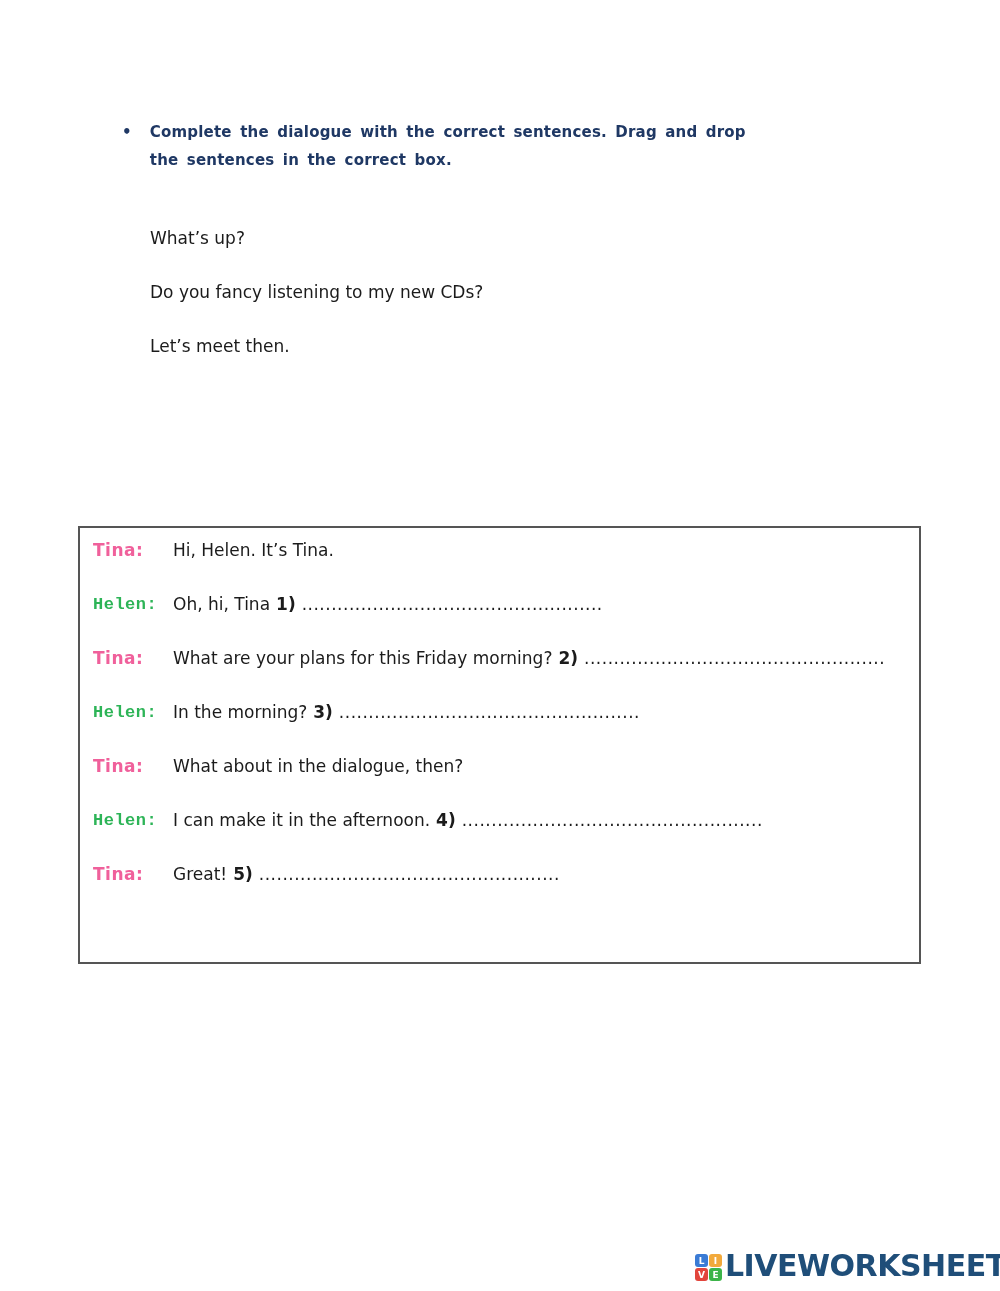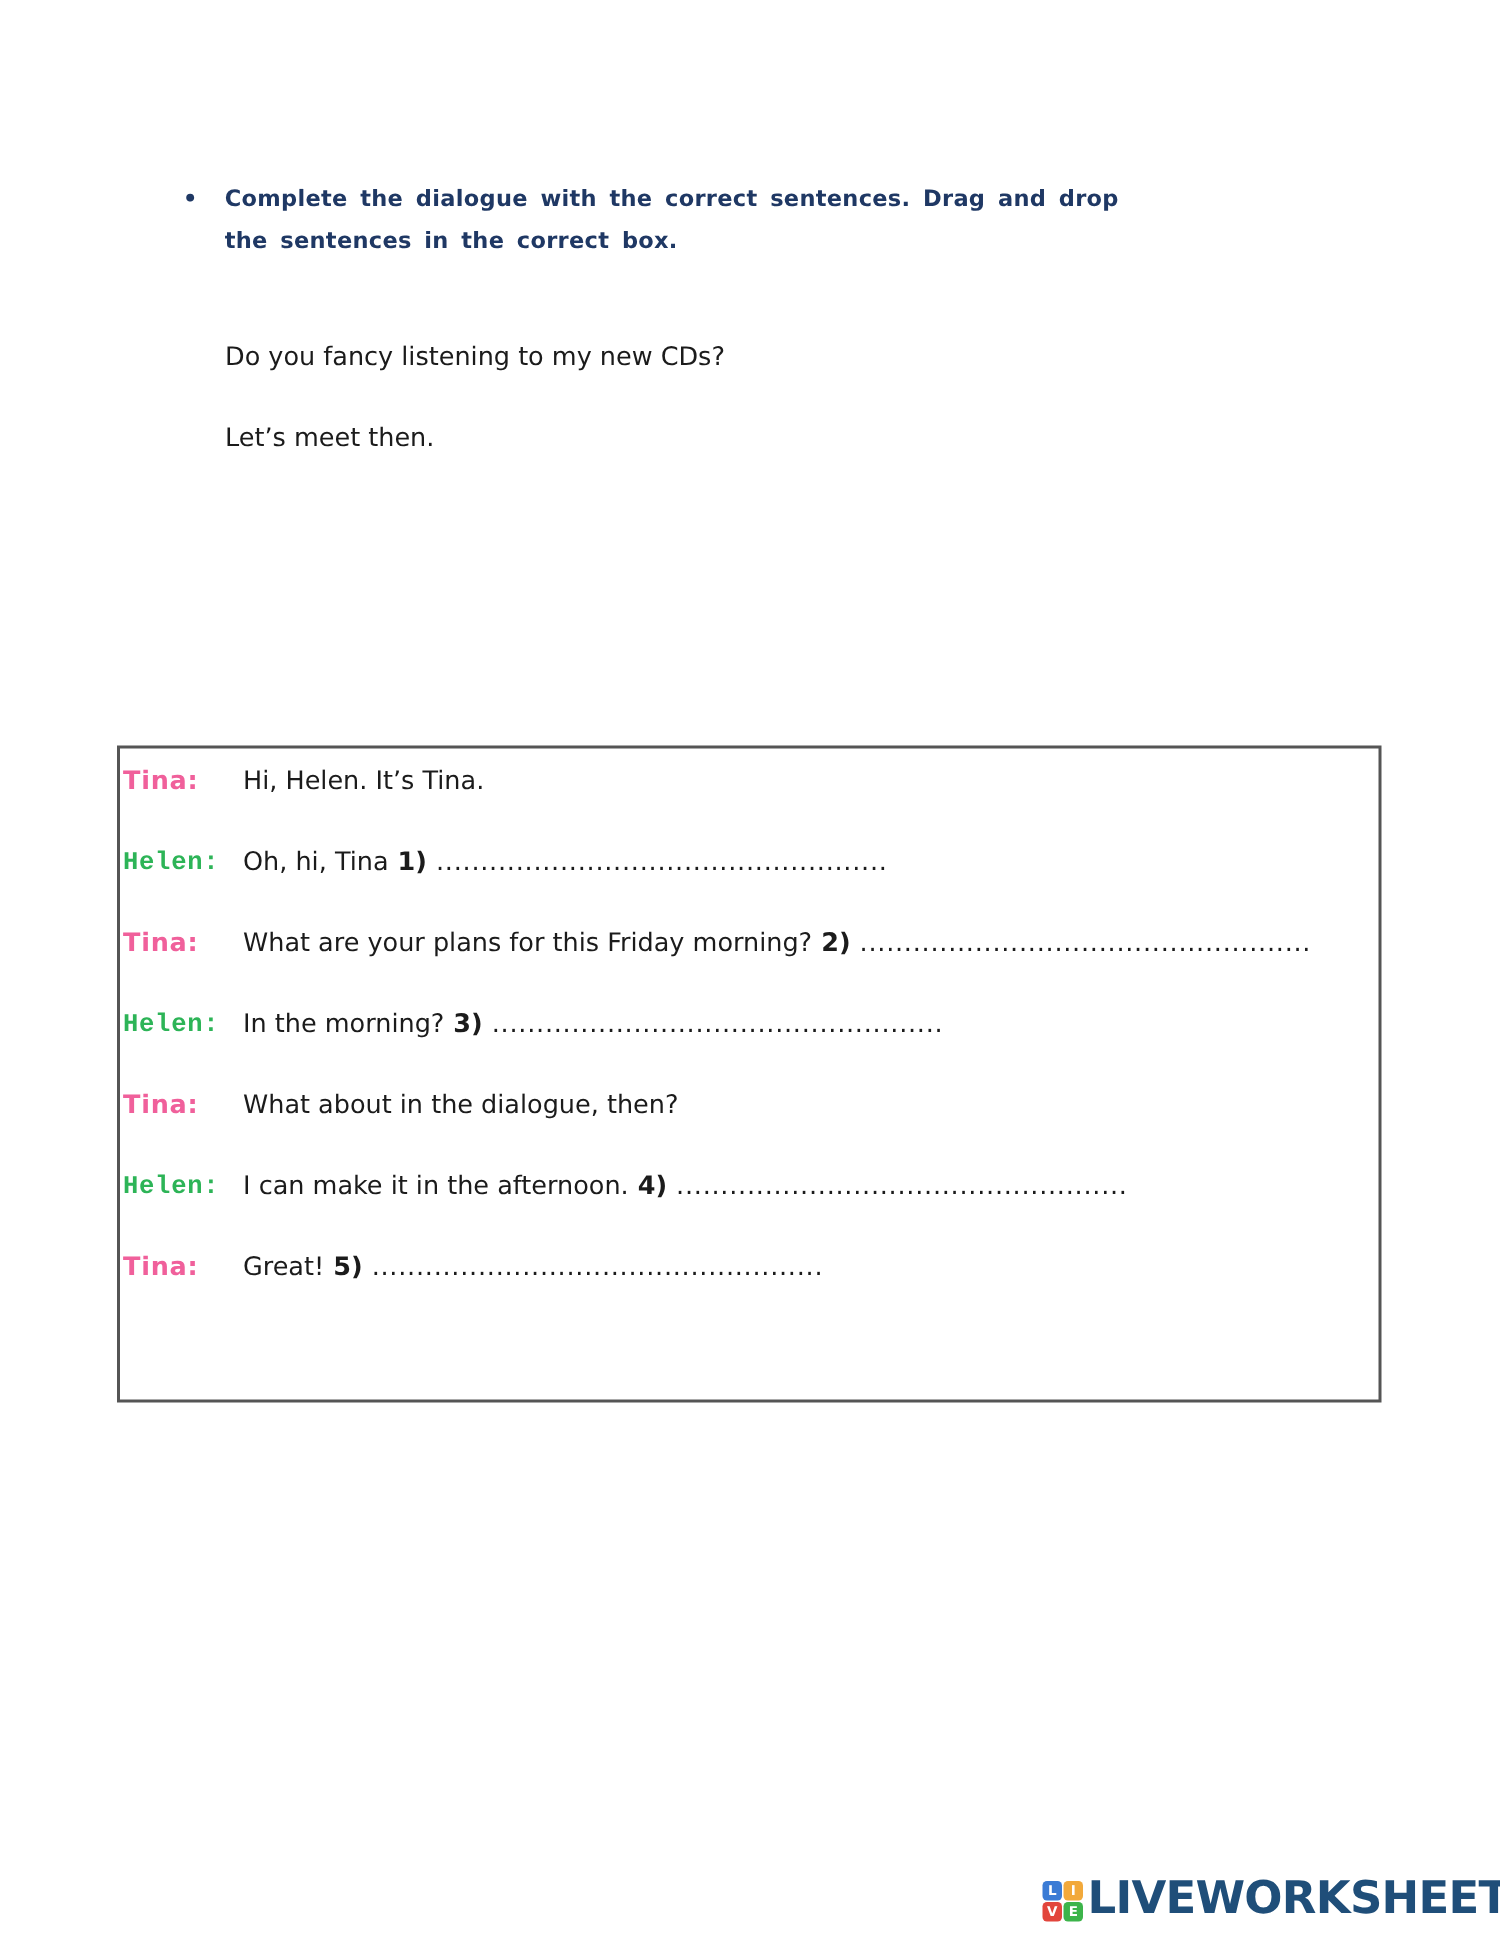--- a/index.html
+++ b/index.html
@@ -26,25 +26,25 @@
 
   
   .sentences { position:absolute; left:150px; top:226px; }
   .sentence {
     font-size:17px; line-height:25px; margin-bottom:29px;
     cursor:grab; white-space:nowrap;
   }
 
   
   .dialogue-box {
-    position:absolute; left:78px; top:497px;
+    position:absolute; left:78px; top:526px;
     width:843px; height:438px;
     border:2px solid var(--box-border, #555);
     box-sizing:border-box;
-    padding:10px 20px 0 2px;
+    padding:10px 20px 0 13px;
     background:#ffffff;
   }
   .drow {
     display:grid; grid-template-columns:80px 1fr;
     font-size:17px; line-height:25px;
     margin-bottom:29px;
   }
   .speaker { font-weight:700; letter-spacing:0.5px; }
   .speaker.tina  { color:var(--tina,  #f0609b); }
   .speaker.helen { color:var(--helen, #2db457);font-family:Liberation Mono, monospace; }
@@ -82,20 +82,21 @@
 <body>
 
 <div class="page">
 
   <div class="instruction">
     <span class="bullet">•</span>
     <span class="itext">Complete the dialogue with the correct sentences. Drag and drop the sentences in the correct box.</span>
   </div>
 
   <div class="sentences">
+    <div class="sentence">What’s up?</div>
     <div class="sentence">Do you fancy listening to my new CDs?</div>
     <div class="sentence">Let’s meet then.</div>
   </div>
 
   <div class="dialogue-box">
 
     <div class="drow">
       <span class="speaker tina">Tina:</span>
       <span class="ltext"><span>Hi, Helen. It’s Tina.</span><span class="num"></span><span class="blank"></span></span>
     </div>

